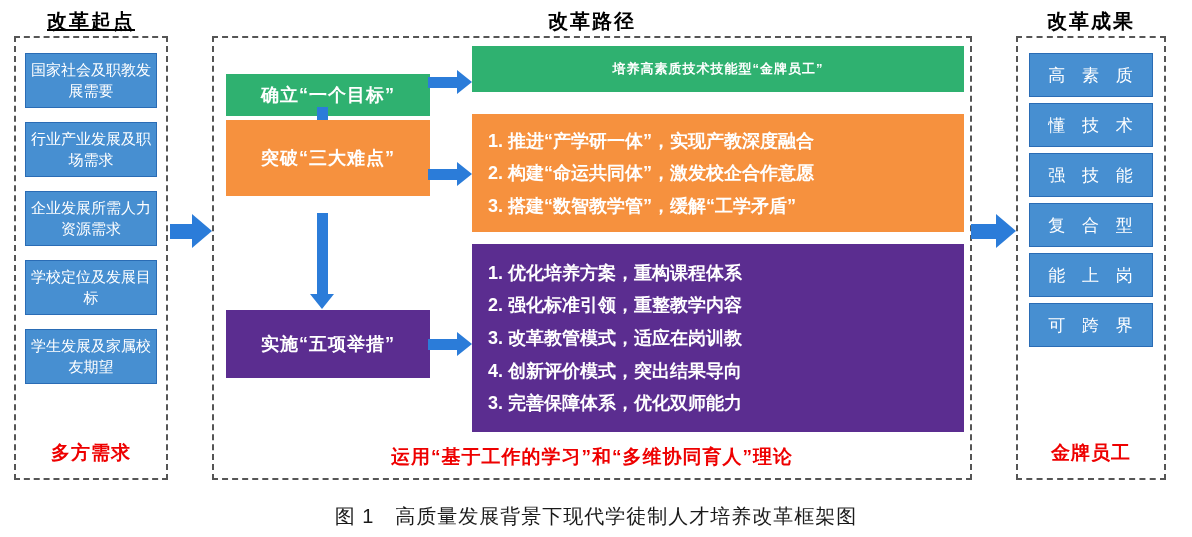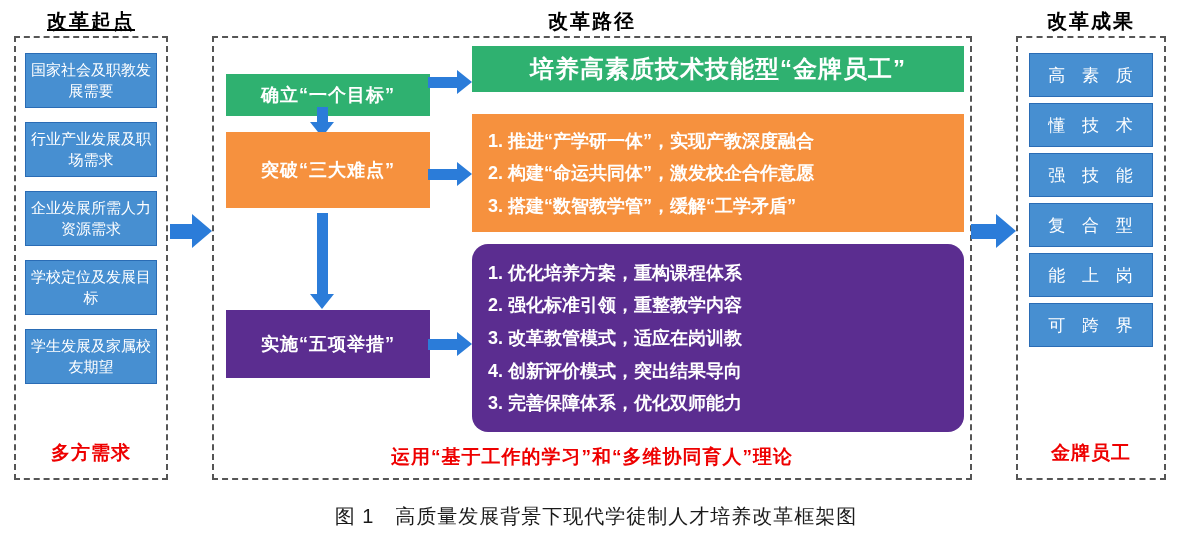--- a/index.html
+++ b/index.html
@@ -22,27 +22,27 @@
     text-align:center;
   }
   .left-panel .bluebox  { min-height:55px; font-size:15px; line-height:1.35; padding:4px 2px; }
   .right-panel .bluebox { height:44px; font-size:17px; word-spacing:10px; letter-spacing:1px; }
 
   .panel-footer { margin-top:auto; text-align:center; color:var(--red,#ee0000); font-weight:bold; font-size:19px; padding-bottom:4px; letter-spacing:1px; }
 
   .mid-label { position:absolute; color:#fff; font-weight:bold; font-size:18px;
     display:flex; align-items:center; justify-content:center; text-align:center; letter-spacing:1px; }
   .goal-label { left:12px; top:36px;  width:204px; height:42px; background:var(--green,#2fb170); }
-  .diff-label { left:12px; top:94px;  width:204px; height:76px; background:var(--orange,#f6913e); }
+  .diff-label { left:12px; top:82px;  width:204px; height:76px; background:var(--orange,#f6913e); }
   .meas-label { left:12px; top:272px; width:204px; height:68px; background:var(--purple,#5b2d90); }
 
   .detail { position:absolute; left:258px; width:492px; color:#fff; font-weight:bold; }
-  .goal-detail { top:8px;   height:46px;  background:var(--green,#2fb170); display:flex; align-items:center; justify-content:center; font-size:24px; letter-spacing:1px; }
+  .goal-detail { top:8px;   height:46px;  background:var(--green,#2fb170); display:flex; align-items:center; justify-content:center; font-size:13px; letter-spacing:1px; }
   .diff-detail { top:76px;  height:118px; background:var(--orange,#f6913e); display:flex; flex-direction:column; justify-content:space-evenly; padding:6px 16px; font-size:18px; }
-  .meas-detail { top:206px; height:188px; background:var(--purple,#5b2d90); display:flex; flex-direction:column; justify-content:space-evenly; padding:8px 16px; font-size:18px;border-radius:16px; }
+  .meas-detail { top:206px; height:188px; background:var(--purple,#5b2d90); display:flex; flex-direction:column; justify-content:space-evenly; padding:8px 16px; font-size:18px; }
   .dline { white-space:nowrap; }
 
   .mid-footer { position:absolute; left:0; right:0; bottom:8px; text-align:center;
     color:var(--red,#ee0000); font-weight:bold; font-size:19px; letter-spacing:1px; }
 
   
   .h-arrow { position:absolute; display:flex; align-items:center; }
   .h-arrow .shaft { flex:1; height:11px; background:var(--arrow,#2b7cd9); }
   .h-arrow .head  { width:0; height:0; border-top:12px solid transparent; border-bottom:12px solid transparent; border-left:15px solid var(--arrow,#2b7cd9); }
   .h-arrow.sm { width:44px; height:24px; }

